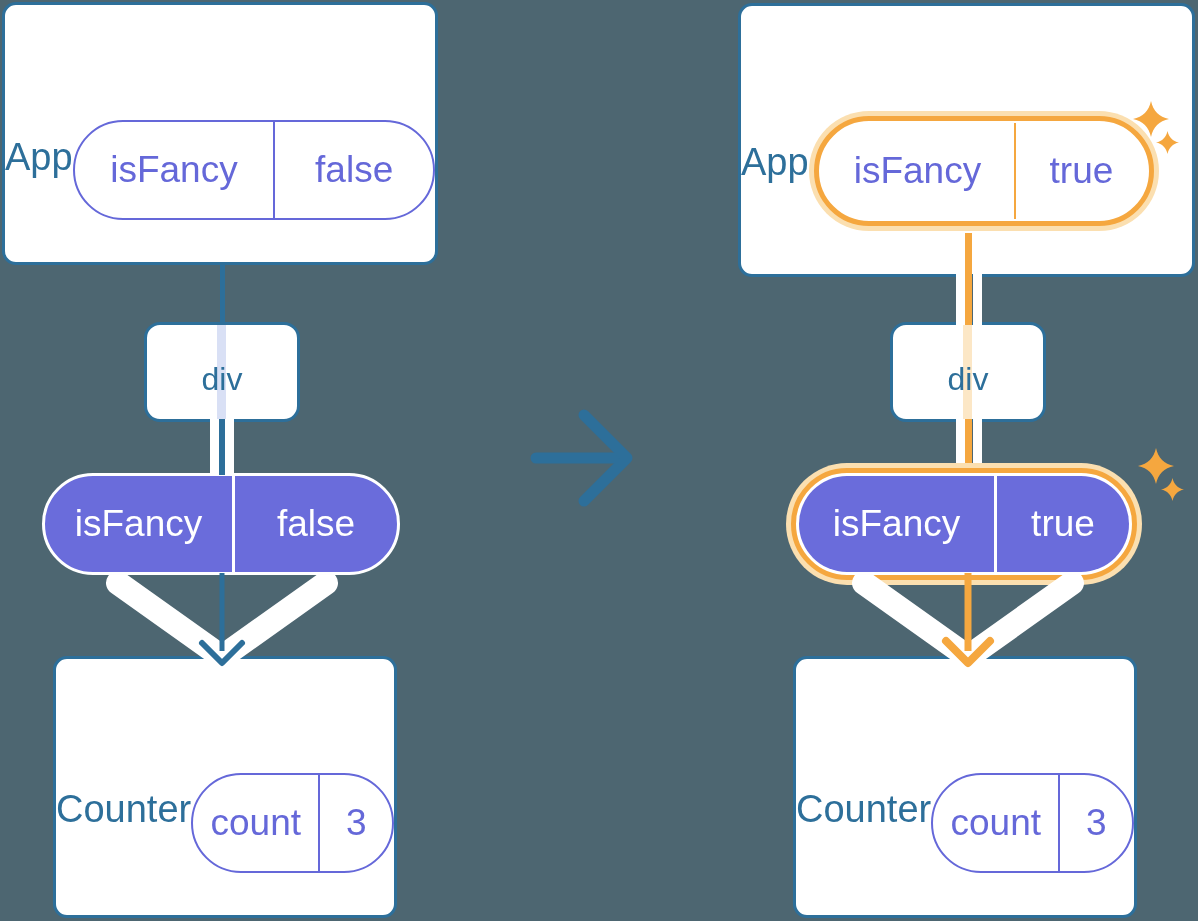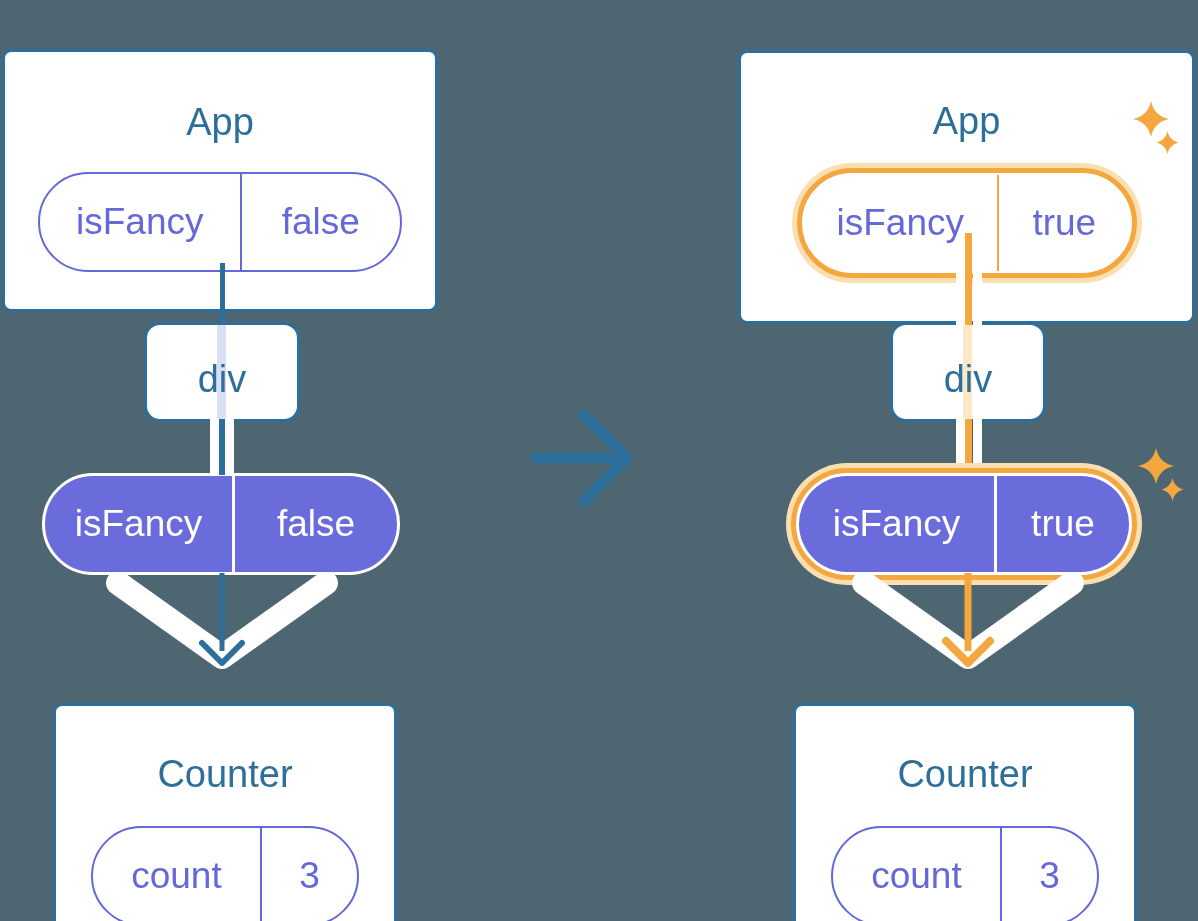--- a/index.html
+++ b/index.html
@@ -10,22 +10,22 @@
   }
   html,body{margin:0;padding:0;background:var(--background);}
   .canvas{
     position:relative;width:1198px;height:921px;overflow:hidden;
     background:var(--background);
     font-family:"Liberation Sans", sans-serif;
   }
   .canvas *{box-sizing:border-box;}
   .card{
     position:absolute;background:var(--card);
-    border:3px solid var(--blue);border-radius:9px;
-    display:flex;flex-direction:column;align-items:center;margin-top:47px;
+    border:3px solid var(--blue);border-radius:14px;
+    display:flex;flex-direction:row;align-items:center;
   }
   .card-title{font-size:38px;line-height:48px;font-weight:500;color:var(--blue);}
   .pill-outline{
     display:flex;align-items:stretch;background:#fff;
     border:2px solid var(--purple-text);border-radius:52px;overflow:hidden;
   }
   .pill-outline .seg{
     display:flex;align-items:center;justify-content:center;
     color:var(--purple-text);font-size:37px;
   }
@@ -37,21 +37,21 @@
   .pill-solid .seg{
     display:flex;align-items:center;justify-content:center;color:#fff;font-size:37px;
   }
   .pill-solid .seg.key{border-right:3px solid #fff;}
   .bold{font-weight:400;}
   .node{
     position:absolute;width:156px;height:100px;background:var(--card);
     border:3px solid var(--blue);border-radius:16px;overflow:hidden;
     display:flex;align-items:center;justify-content:center;
   }
-  .node-label{position:relative;z-index:1;font-size:38px;font-weight:500;color:var(--blue);margin-top:14px;}
+  .node-label{position:relative;z-index:1;font-size:32px;font-weight:500;color:var(--blue);margin-top:14px;}
   .stripe{position:absolute;top:0;bottom:0;width:9px;z-index:0;}
   .stripe.lavender{background:var(--lavender-stripe);}
   .stripe.peach{background:var(--peach-stripe);}
   .bar{position:absolute;}
   .bar.blue{background:var(--blue);}
   .bar.orange{background:var(--orange);}
   .bar.white{background:var(--white);}
   .triple{position:absolute;display:flex;}
   .triple > div{height:100%;}
   svg.abs{position:absolute;}

